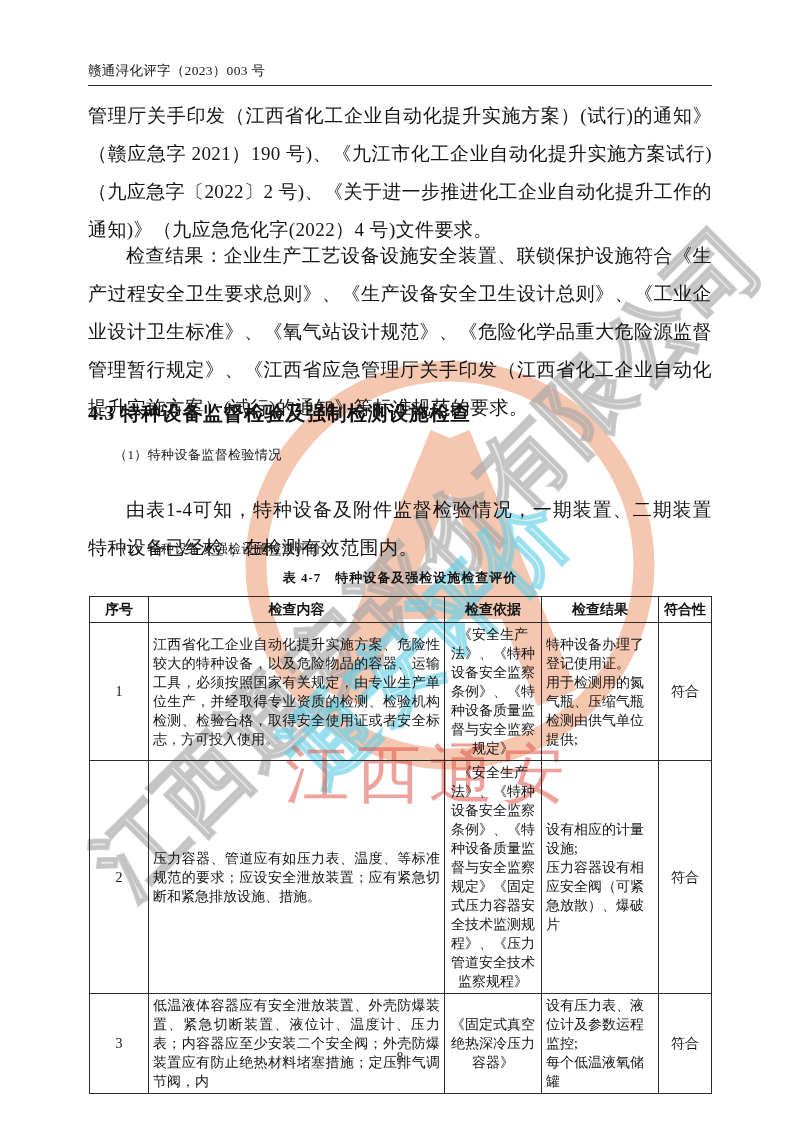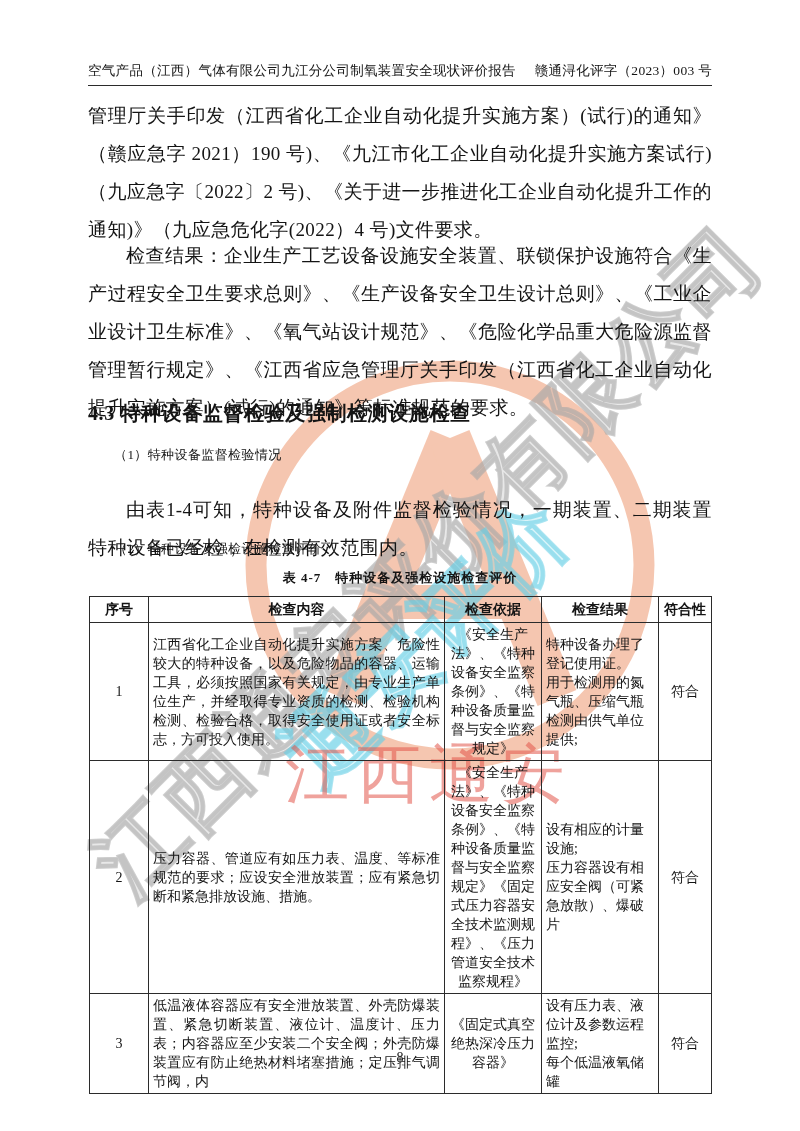--- a/index.html
+++ b/index.html
@@ -90,21 +90,20 @@
       <path d="M142 252 L288 252" fill="none" stroke="#ec8f63" stroke-width="34"></path>
     </svg>
     <div class="wm-diag wm-gray">江西通安评价有限公司</div>
     <div class="wm-diag wm-cyan">通安评价</div>
     <div class="wm-red">江西通安</div>
   </div>
 
   <div class="content-layer">
 
     <div class="doc-header">
-      <span>空气产品（江西）气体有限公司九江分公司制氧装置安全现状评价报告</span>
       <span>赣通浔化评字（2023）003 号</span>
     </div>
 
     <div class="blk para" style="top:97px;">管理厅关手印发（江西省化工企业自动化提升实施方案）(试行)的通知》（赣应急字 2021）190 号)、《九江市化工企业自动化提升实施方案试行)（九应急字〔2022〕2 号)、《关于进一步推进化工企业自动化提升工作的通知)》（九应急危化字(2022）4 号)文件要求。</div>
 
     <div class="blk para indent" style="top:229px;">检查结果：企业生产工艺设备设施安全装置、联锁保护设施符合《生产过程安全卫生要求总则》、《生产设备安全卫生设计总则》、《工业企业设计卫生标准》、《氧气站设计规范》、《危险化学品重大危险源监督管理暂行规定》、《江西省应急管理厅关手印发（江西省化工企业自动化提升实施方案）(试行)的通知》等标准规范的要求。</div>
 
     <div class="blk sec-heading" style="top:400px;">4.3 特种设备监督检验及强制检测设施检查</div>
 
     <div class="blk sub-item" style="top:446px;">（1）特种设备监督检验情况</div>

